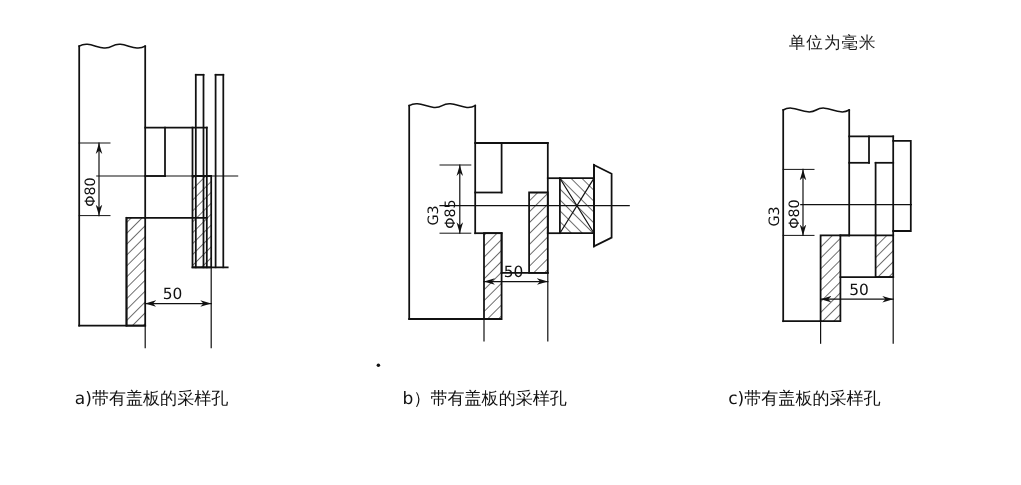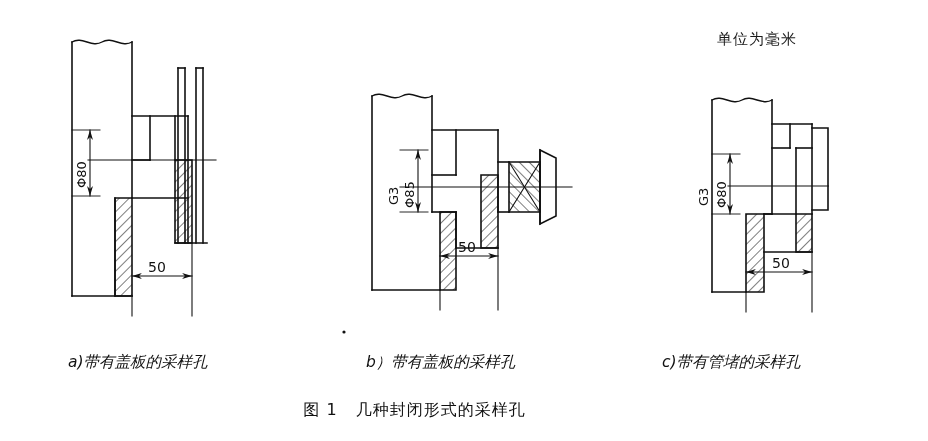--- a/index.html
+++ b/index.html
@@ -28,21 +28,20 @@
   .fig-svg {
     position: absolute;
     left: 0;
     top: 0;
   }
   .caption {
     position: absolute;
     font-size: 15.5px;
     color: #111111;
     white-space: nowrap;
-    font-style: italic;
   }
   .cap-a { left: 68px; top: 352px; }
   .cap-b { left: 366px; top: 352px; }
   .cap-c { left: 662px; top: 352px; }
   .fig-title {
     position: absolute;
     left: 0;
     right: 0;
     top: 400px;
     text-align: center;
@@ -213,19 +212,16 @@
       <text transform="translate(708,206) rotate(-90)">G3</text>
       <text transform="translate(726,208) rotate(-90)">Φ80</text>
       <text x="772" y="268" font-size="14">50</text>
     </g>
 
     <circle cx="344" cy="332" r="1.6" fill="#111111"></circle>
   </svg>
 
   <div class="caption cap-a">a)带有盖板的采样孔</div>
   <div class="caption cap-b">b）带有盖板的采样孔</div>
-  <div class="caption cap-c">c)带有管堵的采样孔</div>
-
-  <div class="fig-title">
-    <span class="num">图 1</span><span>几种封闭形式的采样孔</span>
-  </div>
+  <div class="caption cap-c">c)带有盖板的采样孔</div>
+
 
 </div>
 
 </body></html>

